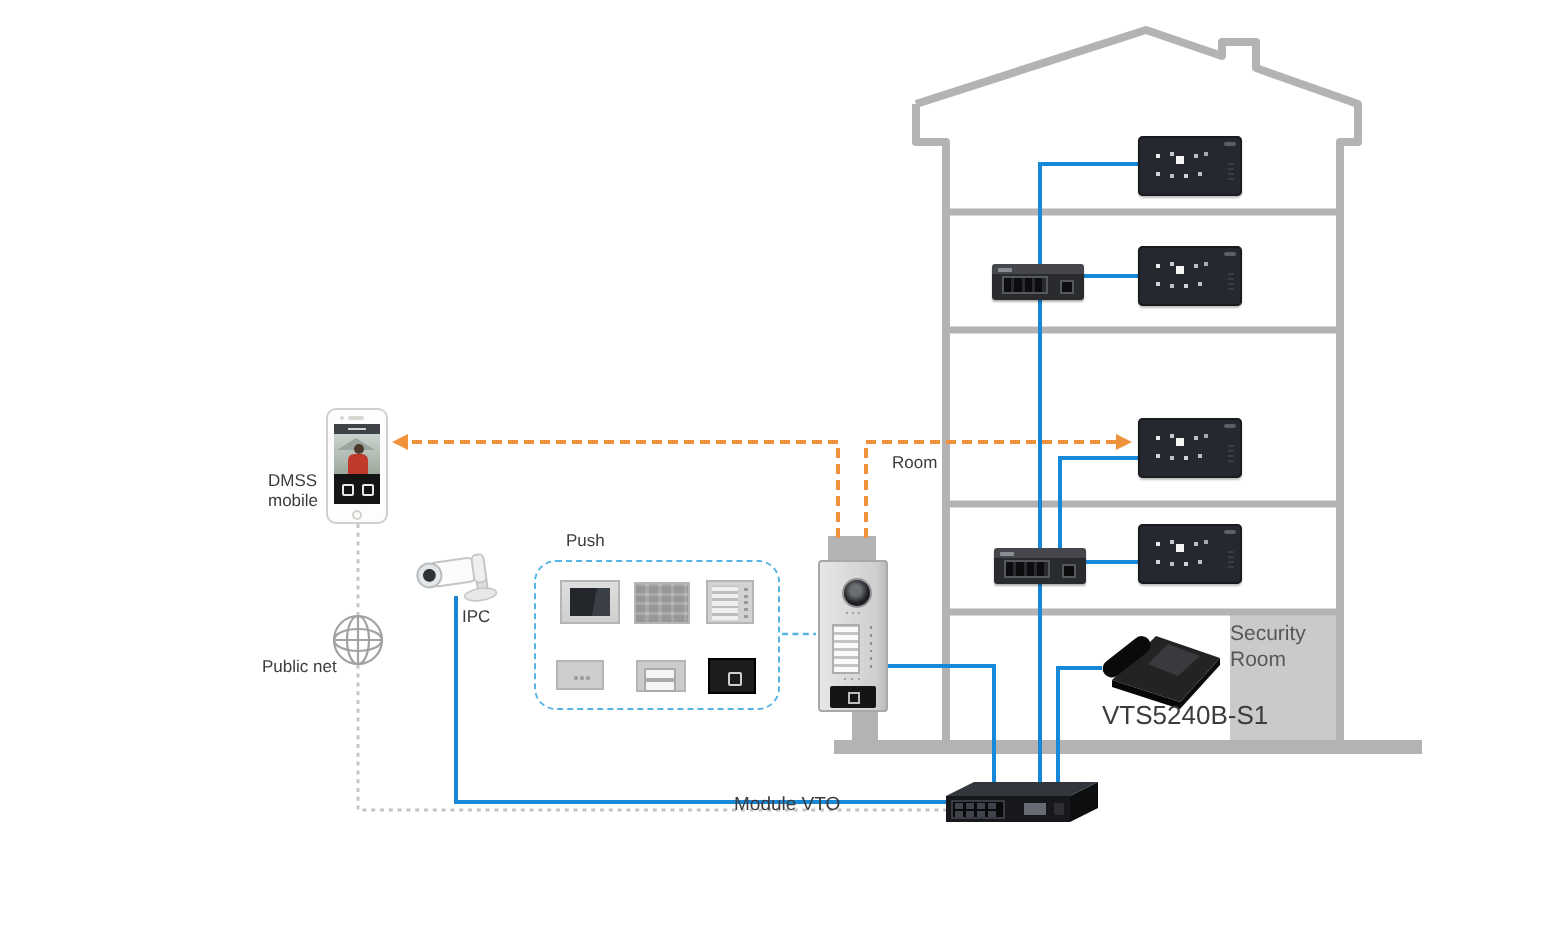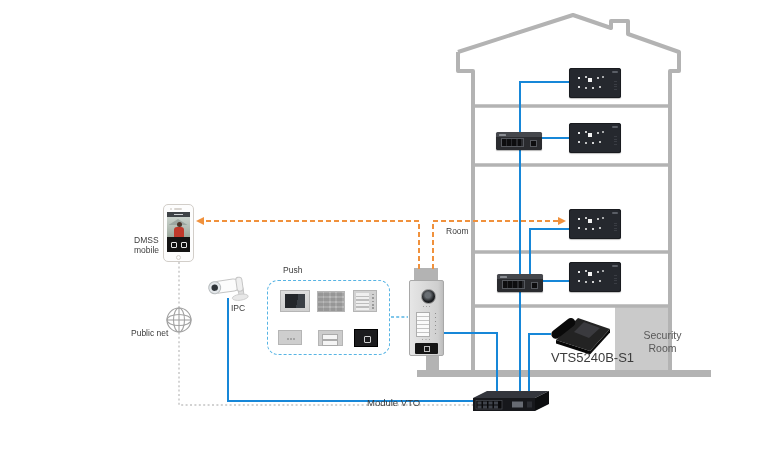--- a/index.html
+++ b/index.html
@@ -78,22 +78,22 @@
   .vth .spk{position:absolute;right:4.5px;top:12px;width:3px;height:10px;
        background:repeating-linear-gradient(0deg,#3a3d44 0 1px,transparent 1px 2.5px);}
   
   .fswitch{position:absolute;width:46px;height:18px;background:linear-gradient(#45474c 0 28%,#2a2b2f 28%);
        border-radius:1.5px;box-shadow:0 1px 1px rgba(0,0,0,.3);}
   .fswitch .ports{position:absolute;left:5px;bottom:3px;width:21px;height:7px;border:0.8px solid #55585e;
        background:repeating-linear-gradient(90deg,#0d0d0f 0 3.6px,#2a2b2f 3.6px 5.2px);}
   .fswitch .port-r{position:absolute;right:5px;bottom:3px;width:7px;height:7px;border:0.8px solid #55585e;background:#0d0d0f;box-sizing:border-box;}
   .fswitch .tag{position:absolute;left:3px;top:1.5px;width:7px;height:2px;background:#8a8d93;border-radius:0.5px;}
   
-  .secroom{position:absolute;left:615px;top:310px;width:55px;height:64px;display:flex;align-items:center;justify-content:center;
-       text-align:center;color:#585858;font-size:10.5px;line-height:1.25;margin-left:20px;}
+  .secroom{position:absolute;left:615px;top:292px;width:55px;height:64px;display:flex;align-items:center;justify-content:center;
+       color:#585858;font-size:10.5px;line-height:1.25;}
   
   .devsvg{position:absolute;}
 </style>
 </head>
 <body>
 
 <div class="stage">
 
   <svg width="781" height="466" viewBox="0 0 781 466">
 

